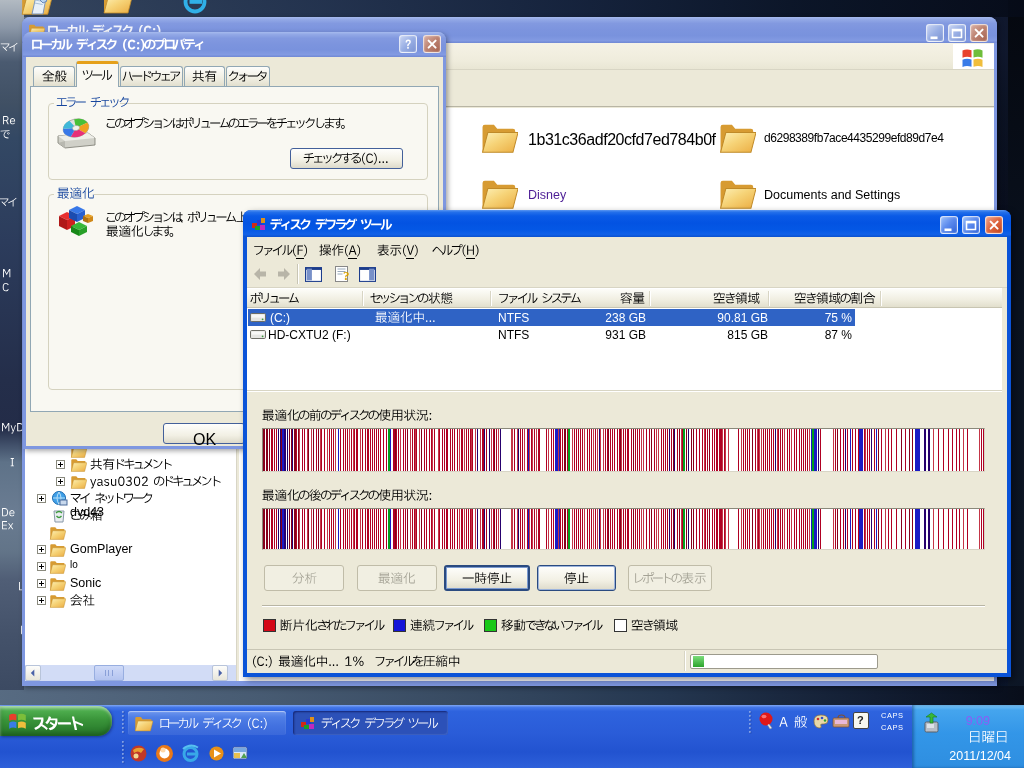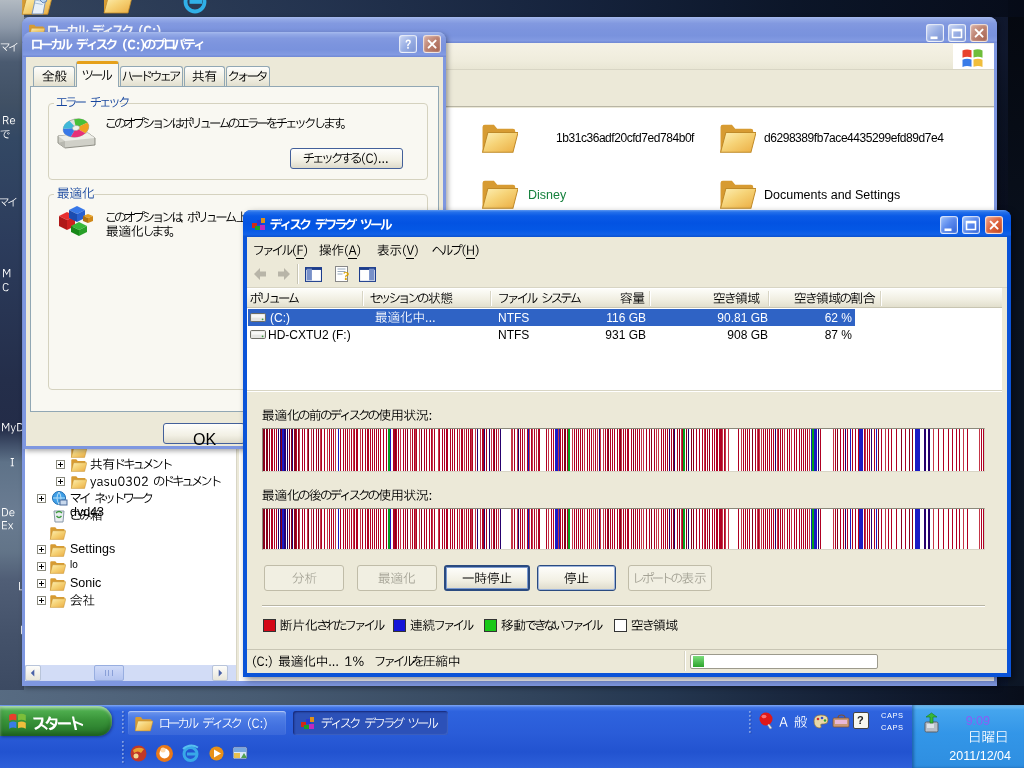--- a/index.html
+++ b/index.html
@@ -106,23 +106,23 @@
     <path d="M2 26 L6.2 10.4 H30 L26 26 Z" fill="url(#fg)" stroke="#C08A28" stroke-width="0.8"></path>
   </svg>
 <svg style="position:absolute;left:480px;top:170px" width="38" height="45" viewBox="0 0 30 27">
     <path d="M2 26 V6 Q2 4.2 3.8 4.2 H11 L13.6 7.4 H26 Q27.8 7.4 27.8 9.2 V12" fill="#D79B32"></path>
     <path d="M2 26 L6.2 10.4 H30 L26 26 Z" fill="url(#fg)" stroke="#C08A28" stroke-width="0.8"></path>
   </svg>
 <svg style="position:absolute;left:718px;top:170px" width="38" height="45" viewBox="0 0 30 27">
     <path d="M2 26 V6 Q2 4.2 3.8 4.2 H11 L13.6 7.4 H26 Q27.8 7.4 27.8 9.2 V12" fill="#D79B32"></path>
     <path d="M2 26 L6.2 10.4 H30 L26 26 Z" fill="url(#fg)" stroke="#C08A28" stroke-width="0.8"></path>
   </svg>
-<div class="t" style="left:556px;top:131px;font-size:12px;letter-spacing:-0.45px;color:#000">1b31c36adf20cfd7ed784b0f</div>
+<div class="t" style="left:528px;top:131px;font-size:16px;letter-spacing:-0.45px;color:#000">1b31c36adf20cfd7ed784b0f</div>
 <div class="t" style="left:764px;top:131px;font-size:12px;letter-spacing:-0.45px;color:#000">d6298389fb7ace4435299efd89d7e4</div>
-<div class="t" style="left:528px;top:188px;font-size:12.5px;color:#15803d">Disney</div>
+<div class="t" style="left:528px;top:188px;font-size:12.5px;color:#4c1d95">Disney</div>
 <div class="t" style="left:764px;top:188px;font-size:12.5px;color:#000">Documents and Settings</div>
 <svg style="position:absolute;left:70px;top:443px" width="17" height="15" viewBox="0 0 30 27">
     <path d="M2 26 V6 Q2 4.2 3.8 4.2 H11 L13.6 7.4 H26 Q27.8 7.4 27.8 9.2 V12" fill="#D79B32"></path>
     <path d="M2 26 L6.2 10.4 H30 L26 26 Z" fill="url(#fg)" stroke="#C08A28" stroke-width="0.8"></path>
   </svg>
 <svg style="position:absolute;left:56px;top:460px" width="9" height="9" viewBox="0 0 9 9">
     <rect x="0.5" y="0.5" width="8" height="8" fill="#fff" stroke="#8A8A7E"></rect>
     <path d="M2 4.5h5M4.5 2v5" stroke="#000" stroke-width="1"></path>
   </svg>
 <svg style="position:absolute;left:70px;top:457px" width="17" height="15" viewBox="0 0 30 27">
@@ -168,21 +168,21 @@
   </svg>
 <div class="t" style="left:70px;top:505px;font-size:12.5px">dvd43</div>
 <svg style="position:absolute;left:37px;top:545px" width="9" height="9" viewBox="0 0 9 9">
     <rect x="0.5" y="0.5" width="8" height="8" fill="#fff" stroke="#8A8A7E"></rect>
     <path d="M2 4.5h5M4.5 2v5" stroke="#000" stroke-width="1"></path>
   </svg>
 <svg style="position:absolute;left:49px;top:542px" width="17" height="15" viewBox="0 0 30 27">
     <path d="M2 26 V6 Q2 4.2 3.8 4.2 H11 L13.6 7.4 H26 Q27.8 7.4 27.8 9.2 V12" fill="#D79B32"></path>
     <path d="M2 26 L6.2 10.4 H30 L26 26 Z" fill="url(#fg)" stroke="#C08A28" stroke-width="0.8"></path>
   </svg>
-<div class="t" style="left:70px;top:542px;font-size:12.5px">Settings</div>
+<div class="t" style="left:70px;top:542px;font-size:12.5px">GomPlayer</div>
 <svg style="position:absolute;left:37px;top:562px" width="9" height="9" viewBox="0 0 9 9">
     <rect x="0.5" y="0.5" width="8" height="8" fill="#fff" stroke="#8A8A7E"></rect>
     <path d="M2 4.5h5M4.5 2v5" stroke="#000" stroke-width="1"></path>
   </svg>
 <svg style="position:absolute;left:49px;top:559px" width="17" height="15" viewBox="0 0 30 27">
     <path d="M2 26 V6 Q2 4.2 3.8 4.2 H11 L13.6 7.4 H26 Q27.8 7.4 27.8 9.2 V12" fill="#D79B32"></path>
     <path d="M2 26 L6.2 10.4 H30 L26 26 Z" fill="url(#fg)" stroke="#C08A28" stroke-width="0.8"></path>
   </svg>
 <div class="t" style="left:70px;top:559px;font-size:10px">lo</div>
 <svg style="position:absolute;left:37px;top:579px" width="9" height="9" viewBox="0 0 9 9">
@@ -391,32 +391,32 @@
 <svg style="position:absolute;left:250px;top:310px" width="16" height="14" viewBox="0 0 16 14">
     <rect x="0.5" y="3.5" width="15" height="8" rx="1.2" fill="#E6E6E2" stroke="#6E6E66"></rect>
     <rect x="1.6" y="4.6" width="12.8" height="3" fill="#F8F8F6"></rect>
     <circle cx="12.6" cy="9.3" r="0.9" fill="#3C9A3C"></circle>
   </svg>
 <div class="t" style="left:270px;top:311px;font-size:12px;color:#fff">(C:)</div>
 <svg style="position:absolute;left:375.0px;top:309.2px;overflow:visible" width="61" height="17" viewBox="0 -12.8 61 17">
     <path fill="#fff" d="M1.7 -10.1H10.8V-6.6H1.7ZM10 -8.7V-9.5H2.5V-8.7ZM2.5 -8V-7.2H10V-8ZM0.6 -5.7H11.9V-5H5.9V1H5.2V-0.4Q3.2 -0.1 0.6 0.1L0.5 -0.6L1.7 -0.6V-5H0.6ZM2.5 -4.1H5.2V-5H2.5ZM11.2 -3.4Q10.8 -2 9.6 -0.9Q10.6 -0.2 11.9 0.2L11.5 0.9Q10.1 0.3 9.1 -0.4Q8 0.4 6.7 0.9L6.3 0.3Q7.6 -0.2 8.5 -0.9Q7.6 -1.7 6.9 -2.8L7.5 -3.2Q8.1 -2.1 9.1 -1.3Q10 -2.2 10.5 -3.4H6.5V-4H11.2ZM2.5 -2.5H5.2V-3.5H2.5ZM2.5 -0.7Q4 -0.8 5.2 -1V-1.9H2.5Z M20.7 -9.6H24.3V-9H16.3V-9.6H19.9V-10.5H20.7ZM15.3 -7.2Q14.3 -8.8 13.3 -9.8L14 -10.3Q14.4 -9.7 15 -9Q15.5 -8.3 15.9 -7.6ZM22.1 -0.7 21.9 -1.4H23.3V-6.8H17.3V-0.7H16.6V-7.4H21.1Q21.6 -8.1 21.9 -8.9L22.6 -8.7Q22.2 -7.9 21.9 -7.4H24.1V-1.4Q24.1 -1 23.9 -0.9Q23.7 -0.7 23.3 -0.7ZM18.6 -8.9Q19 -8.4 19.2 -7.8L18.6 -7.5Q18.4 -8 17.9 -8.6ZM18.2 -1.6V-4H19.9V-5.1H17.9V-5.7H19.9V-6.5H20.6V-5.7H22.8V-5.1H20.6V-4H22.4V-1.6ZM24.6 -0.1 24.4 0.7H18Q16.6 0.7 15.8 0.1Q15 -0.4 14.9 -1.3H14.8Q14.8 -0.6 14.4 -0.1Q14 0.4 13.2 0.8L12.9 0.1Q13.8 -0.3 14.1 -0.9Q14.4 -1.4 14.4 -2.3V-5.1H13V-5.8H15.2V-2.2Q15.2 -1.2 16 -0.6Q16.7 -0.1 18 -0.1ZM18.9 -2.2H21.7V-3.4H18.9Z M29.8 -10.3Q29.3 -8.7 28.5 -7.3V0.9H27.7V-6.1Q26.8 -5.1 25.9 -4.3L25.4 -5Q26.7 -6.1 27.6 -7.4Q28.4 -8.7 29 -10.6ZM35.9 -3.2 36.7 -3V-0.3Q36.7 0.2 36.5 0.4Q36.3 0.6 35.9 0.6H32.8Q31.9 0.6 31.5 0.2Q31.1 -0.1 31.1 -1V-10.4H32V-5.9Q33.2 -6.4 34.3 -7.1Q35.3 -7.8 36.1 -8.5L36.7 -7.9Q35.8 -7.1 34.6 -6.4Q33.3 -5.6 32 -5V-1.1Q32 -0.6 32.2 -0.4Q32.4 -0.2 32.9 -0.2H35.9Z M44.1 -10.4V-8H48.7V-1.7H47.9V-2.7H44.1V0.9H43.2V-2.7H39.6V-1.7H38.8V-8H43.2V-10.4ZM39.6 -7.3V-3.5H43.2V-7.3ZM44.1 -3.5H47.9V-7.3H44.1Z M51 -0.6V-0.7Q51 -1.1 51.2 -1.3Q51.4 -1.5 51.8 -1.5Q52.1 -1.5 52.3 -1.3Q52.5 -1.1 52.5 -0.7V-0.6Q52.5 -0.2 52.3 -0Q52.1 0.2 51.8 0.2Q51.4 0.2 51.2 -0Q51 -0.2 51 -0.6Z M54.6 -0.6V-0.7Q54.6 -1.1 54.8 -1.3Q54.9 -1.5 55.3 -1.5Q55.7 -1.5 55.9 -1.3Q56.1 -1.1 56.1 -0.7V-0.6Q56.1 -0.2 55.9 -0Q55.7 0.2 55.3 0.2Q54.9 0.2 54.8 -0Q54.6 -0.2 54.6 -0.6Z M58.1 -0.6V-0.7Q58.1 -1.1 58.3 -1.3Q58.5 -1.5 58.9 -1.5Q59.2 -1.5 59.4 -1.3Q59.6 -1.1 59.6 -0.7V-0.6Q59.6 -0.2 59.4 -0Q59.2 0.2 58.9 0.2Q58.5 0.2 58.3 -0Q58.1 -0.2 58.1 -0.6Z"></path>
   </svg>
 <div class="t" style="left:498px;top:311px;font-size:12px;color:#fff">NTFS</div>
-<div class="t" style="left:646px;top:311px;font-size:12px;color:#fff;transform:translateX(-100%)">116 GB</div>
+<div class="t" style="left:646px;top:311px;font-size:12px;color:#fff;transform:translateX(-100%)">238 GB</div>
 <div class="t" style="left:768px;top:311px;font-size:12px;color:#fff;transform:translateX(-100%)">90.81 GB</div>
-<div class="t" style="left:852px;top:311px;font-size:12px;color:#fff;transform:translateX(-100%)">62 %</div>
+<div class="t" style="left:852px;top:311px;font-size:12px;color:#fff;transform:translateX(-100%)">75 %</div>
 <svg style="position:absolute;left:250px;top:327px" width="16" height="14" viewBox="0 0 16 14">
     <rect x="0.5" y="3.5" width="15" height="8" rx="1.2" fill="#E6E6E2" stroke="#6E6E66"></rect>
     <rect x="1.6" y="4.6" width="12.8" height="3" fill="#F8F8F6"></rect>
     <circle cx="12.6" cy="9.3" r="0.9" fill="#3C9A3C"></circle>
   </svg>
 <div class="t" style="left:268px;top:328px;font-size:12px">HD-CXTU2 (F:)</div>
 <div class="t" style="left:498px;top:328px;font-size:12px">NTFS</div>
 <div class="t" style="left:646px;top:328px;font-size:12px;transform:translateX(-100%)">931 GB</div>
-<div class="t" style="left:768px;top:328px;font-size:12px;transform:translateX(-100%)">908 GB</div>
+<div class="t" style="left:768px;top:328px;font-size:12px;transform:translateX(-100%)">815 GB</div>
 <div class="t" style="left:852px;top:328px;font-size:12px;transform:translateX(-100%)">87 %</div>
 <div style="position:absolute;left:247px;top:390px;width:755px;height:2px;background:#D8D5C4;border-bottom:1px solid #fff;"></div>
 <svg style="position:absolute;left:262.0px;top:407.2px;overflow:visible" width="170" height="17" viewBox="0 -12.8 170 17">
     <path fill="#000" d="M1.7 -10.1H10.8V-6.6H1.7ZM10 -8.7V-9.5H2.5V-8.7ZM2.5 -8V-7.2H10V-8ZM0.6 -5.7H11.9V-5H5.9V1H5.2V-0.4Q3.2 -0.1 0.6 0.1L0.5 -0.6L1.7 -0.6V-5H0.6ZM2.5 -4.1H5.2V-5H2.5ZM11.2 -3.4Q10.8 -2 9.6 -0.9Q10.6 -0.2 11.9 0.2L11.5 0.9Q10.1 0.3 9.1 -0.4Q8 0.4 6.7 0.9L6.3 0.3Q7.6 -0.2 8.5 -0.9Q7.6 -1.7 6.9 -2.8L7.5 -3.2Q8.1 -2.1 9.1 -1.3Q10 -2.2 10.5 -3.4H6.5V-4H11.2ZM2.5 -2.5H5.2V-3.5H2.5ZM2.5 -0.7Q4 -0.8 5.2 -1V-1.9H2.5Z M20.7 -9.6H24.3V-9H16.3V-9.6H19.9V-10.5H20.7ZM15.3 -7.2Q14.3 -8.8 13.3 -9.8L14 -10.3Q14.4 -9.7 15 -9Q15.5 -8.3 15.9 -7.6ZM22.1 -0.7 21.9 -1.4H23.3V-6.8H17.3V-0.7H16.6V-7.4H21.1Q21.6 -8.1 21.9 -8.9L22.6 -8.7Q22.2 -7.9 21.9 -7.4H24.1V-1.4Q24.1 -1 23.9 -0.9Q23.7 -0.7 23.3 -0.7ZM18.6 -8.9Q19 -8.4 19.2 -7.8L18.6 -7.5Q18.4 -8 17.9 -8.6ZM18.2 -1.6V-4H19.9V-5.1H17.9V-5.7H19.9V-6.5H20.6V-5.7H22.8V-5.1H20.6V-4H22.4V-1.6ZM24.6 -0.1 24.4 0.7H18Q16.6 0.7 15.8 0.1Q15 -0.4 14.9 -1.3H14.8Q14.8 -0.6 14.4 -0.1Q14 0.4 13.2 0.8L12.9 0.1Q13.8 -0.3 14.1 -0.9Q14.4 -1.4 14.4 -2.3V-5.1H13V-5.8H15.2V-2.2Q15.2 -1.2 16 -0.6Q16.7 -0.1 18 -0.1ZM18.9 -2.2H21.7V-3.4H18.9Z M29.8 -10.3Q29.3 -8.7 28.5 -7.3V0.9H27.7V-6.1Q26.8 -5.1 25.9 -4.3L25.4 -5Q26.7 -6.1 27.6 -7.4Q28.4 -8.7 29 -10.6ZM35.9 -3.2 36.7 -3V-0.3Q36.7 0.2 36.5 0.4Q36.3 0.6 35.9 0.6H32.8Q31.9 0.6 31.5 0.2Q31.1 -0.1 31.1 -1V-10.4H32V-5.9Q33.2 -6.4 34.3 -7.1Q35.3 -7.8 36.1 -8.5L36.7 -7.9Q35.8 -7.1 34.6 -6.4Q33.3 -5.6 32 -5V-1.1Q32 -0.6 32.2 -0.4Q32.4 -0.2 32.9 -0.2H35.9Z M47.4 -4.7Q47.4 -2.7 46.2 -1.5Q45 -0.3 42.7 0L42.5 -0.9Q44.5 -1.1 45.5 -2Q46.5 -3 46.5 -4.7Q46.5 -6.2 45.5 -7.2Q44.5 -8.2 42.9 -8.3Q42.5 -4.5 41.6 -2.7Q40.8 -0.9 39.5 -0.9Q38.9 -0.9 38.3 -1.2Q37.8 -1.6 37.5 -2.3Q37.1 -3 37.1 -4Q37.1 -5.5 37.8 -6.7Q38.5 -7.9 39.7 -8.5Q40.9 -9.2 42.4 -9.2Q43.9 -9.2 45 -8.6Q46.1 -8.1 46.8 -7Q47.4 -6 47.4 -4.7ZM42 -8.3Q40.8 -8.3 39.9 -7.7Q39 -7.1 38.5 -6.2Q38 -5.2 38 -4Q38 -3.3 38.2 -2.8Q38.4 -2.3 38.7 -2Q39.1 -1.8 39.5 -1.8Q40.3 -1.8 41 -3.4Q41.6 -5 42 -8.3Z M58.8 -8.7V-8H47.7V-8.7H51.1Q50.7 -9.4 50.1 -10.2L50.8 -10.5Q51.5 -9.7 51.8 -9L51.2 -8.7H54.5Q55.2 -9.6 55.6 -10.5L56.4 -10.2Q56 -9.5 55.5 -8.7ZM57.2 0V-7H58V-0.1Q58 0.4 57.7 0.6Q57.5 0.8 57.1 0.8H55.1L54.9 0ZM48.5 0.9V-6.8H53V-0.1Q53 0.4 52.8 0.6Q52.6 0.8 52.2 0.8H50.8L50.6 0.1H52.3V-1.9H49.3V0.9ZM54.6 -6.6H55.4V-1.6H54.6ZM52.3 -4.7V-6.2H49.3V-4.7ZM49.3 -4.1V-2.6H52.3V-4.1Z M69.4 -4.7Q69.4 -2.7 68.2 -1.5Q67 -0.3 64.7 0L64.5 -0.9Q66.5 -1.1 67.5 -2Q68.5 -3 68.5 -4.7Q68.5 -6.2 67.5 -7.2Q66.5 -8.2 64.9 -8.3Q64.5 -4.5 63.6 -2.7Q62.8 -0.9 61.5 -0.9Q60.9 -0.9 60.3 -1.2Q59.8 -1.6 59.5 -2.3Q59.1 -3 59.1 -4Q59.1 -5.5 59.8 -6.7Q60.5 -7.9 61.7 -8.5Q62.9 -9.2 64.4 -9.2Q65.9 -9.2 67 -8.6Q68.1 -8.1 68.8 -7Q69.4 -6 69.4 -4.7ZM64 -8.3Q62.8 -8.3 61.9 -7.7Q61 -7.1 60.5 -6.2Q60 -5.2 60 -4Q60 -3.3 60.2 -2.8Q60.4 -2.3 60.7 -2Q61.1 -1.8 61.5 -1.8Q62.3 -1.8 63 -3.4Q63.6 -5 64 -8.3Z M78.7 -10.5Q79.3 -9.4 79.8 -8.3L79.1 -8Q78.6 -9.3 78 -10.2ZM77.7 -7.5Q77.3 -8.6 76.6 -9.7L77.3 -10Q78 -8.8 78.4 -7.7ZM69.7 -9.2H76.4V-8.4H69.7ZM68.6 -5.3V-6.2H78.8V-5.3H74.3V-4.5Q74.3 -2.7 73.4 -1.5Q72.6 -0.3 70.8 0.5L70.3 -0.4Q72 -1.1 72.7 -2Q73.4 -3 73.4 -4.5V-5.3Z M87 -7.1Q85.7 -5.8 84.1 -4.8V0.7H83.2V-4.2Q81.4 -3.2 79.3 -2.4L78.9 -3.2Q81 -4 83 -5.2Q85 -6.4 86.4 -7.8Z M97.2 -0.1Q95.4 -1.9 93.4 -3.3Q92.4 -2.3 91.2 -1.4Q89.9 -0.6 88.3 -0L87.9 -0.8Q90.8 -2 92.7 -3.9Q94.6 -5.8 95.1 -8.2H88.8V-9H96.1Q96.1 -8.5 96 -7.8Q95.5 -5.7 94 -3.9Q96 -2.5 97.8 -0.7Z M106.7 -8.3Q106.5 -5.1 104.6 -2.8Q102.7 -0.6 99.4 0.3L99 -0.5Q101.9 -1.3 103.6 -3.1Q105.3 -4.9 105.7 -7.4H100.9Q100.3 -6.6 99.7 -5.9Q99 -5.2 98 -4.5L97.5 -5.2Q98.8 -6.2 99.8 -7.4Q100.7 -8.6 101.3 -10L102.2 -9.8Q101.8 -8.9 101.4 -8.3Z M116.9 -4.7Q116.9 -2.7 115.7 -1.5Q114.5 -0.3 112.2 0L112 -0.9Q114 -1.1 115 -2Q116 -3 116 -4.7Q116 -6.2 115 -7.2Q114 -8.2 112.4 -8.3Q112 -4.5 111.1 -2.7Q110.3 -0.9 109 -0.9Q108.4 -0.9 107.8 -1.2Q107.3 -1.6 106.9 -2.3Q106.6 -3 106.6 -4Q106.6 -5.5 107.3 -6.7Q108 -7.9 109.2 -8.5Q110.4 -9.2 111.9 -9.2Q113.4 -9.2 114.5 -8.6Q115.6 -8.1 116.3 -7Q116.9 -6 116.9 -4.7ZM111.5 -8.3Q110.3 -8.3 109.4 -7.7Q108.5 -7.1 108 -6.2Q107.5 -5.2 107.5 -4Q107.5 -3.3 107.7 -2.8Q107.9 -2.3 108.2 -2Q108.6 -1.8 109 -1.8Q109.8 -1.8 110.5 -3.4Q111.1 -5 111.5 -8.3Z M120.2 -10.3Q119.9 -8.9 119.3 -7.6V0.9H118.6V-6.1Q118 -5 117.2 -4.3L116.8 -4.9Q117.7 -6 118.4 -7.4Q119 -8.7 119.5 -10.6ZM128.3 0.9Q125.3 0.4 123.3 -0.8Q122.8 -0.3 122.1 0.2Q121.3 0.6 120.3 1L120 0.3Q120.9 -0.1 121.6 -0.4Q122.2 -0.8 122.7 -1.3Q121.8 -2 121.2 -2.8L121.7 -3.2Q122.3 -2.4 123.2 -1.9Q123.6 -2.5 123.8 -3.6H120.8V-7.2H124V-8.5H120.3V-9.2H124V-10.6H124.8V-9.2H128.4V-8.5H124.8V-7.2H128V-3.6H124.6Q124.3 -2.3 123.8 -1.5Q125.6 -0.3 128.6 0.2ZM121.5 -4.3H123.9Q124 -5.1 124 -6.3V-6.6H121.5ZM127.2 -6.6H124.8V-6.2Q124.8 -5.1 124.7 -4.3H127.2Z M130.7 -10H140.3V-0.1Q140.3 0.4 140.1 0.5Q139.9 0.7 139.5 0.7H137.6L137.4 -0H139.5V-3H135.8V0.7H135V-3H131.4Q131.2 -1.7 131 -0.8Q130.7 0.1 130.2 0.9L129.5 0.3Q130 -0.5 130.3 -1.3Q130.5 -2.1 130.6 -3.2Q130.7 -4.4 130.7 -6.4ZM135 -6.8V-9.3H131.5V-6.8ZM135.8 -6.8H139.5V-9.3H135.8ZM135 -3.7V-6.1H131.5Q131.5 -4.9 131.4 -3.7ZM135.8 -6.1V-3.7H139.5V-6.1Z M145 -10.4H145.8V0.9H145V-3.6Q144.5 -3.1 143.8 -2.6Q143.2 -2.2 142.3 -1.8L142 -2.5Q143.7 -3.3 145 -4.5ZM150.2 -6.2Q150.4 -4.9 150.7 -3.8Q151.1 -2.8 151.8 -1.8Q152.5 -0.9 153.6 0.2L153.1 1Q151.9 -0.2 151.3 -1.2Q150.6 -2.1 150.2 -3.2Q149.9 -4.2 149.8 -5.4H149.7Q149.7 -3.6 148.9 -2.1Q148.2 -0.6 146.6 1L146.1 0.3Q147.7 -1.3 148.4 -2.8Q149.2 -4.2 149.3 -6.2H146.4V-6.9H149.4Q149.4 -7.1 149.4 -7.6V-10.4H150.2V-7.6Q150.2 -7.1 150.2 -6.9H153.4V-6.2ZM152.5 -7.6Q151.6 -8.8 150.8 -9.7L151.3 -10.1Q152.2 -9.2 153 -8ZM143.9 -5.9Q143.2 -7.3 142.2 -8.6L142.9 -9Q144 -7.5 144.6 -6.2Z M157.4 -8.2Q156.3 -9.2 155.2 -9.8L155.6 -10.4Q156.7 -9.8 157.8 -8.8ZM165.2 -2.7 165.9 -2.5V0Q165.9 0.4 165.7 0.6Q165.5 0.7 165.1 0.7H163.7Q163.1 0.7 162.8 0.4Q162.6 0.2 162.6 -0.5V-4.9H160.8Q160.8 -3.4 160.5 -2.4Q160.2 -1.3 159.4 -0.5Q158.7 0.4 157.4 1L157 0.3Q158.2 -0.3 158.8 -1Q159.5 -1.7 159.8 -2.7Q160 -3.6 160 -4.9H158.4V-9.9H165.1V-4.9H163.3V-0.6Q163.3 -0.2 163.5 -0.1Q163.6 0 163.9 0H165.2ZM164.3 -9.2H159.2V-5.6H164.3ZM156.8 -5.2Q155.8 -6.1 154.5 -6.8L154.9 -7.4Q155.5 -7.1 156.2 -6.7Q156.8 -6.2 157.3 -5.8ZM157.2 -3.5Q156.9 -2.4 156.4 -1.3Q155.9 -0.1 155.3 0.8L154.6 0.3Q155.8 -1.3 156.6 -3.8Z M167.7 -6V-6.2Q167.7 -6.5 167.8 -6.7Q168 -6.9 168.4 -6.9Q168.8 -6.9 169 -6.7Q169.2 -6.5 169.2 -6.2V-6Q169.2 -5.7 169 -5.5Q168.8 -5.3 168.4 -5.3Q168 -5.3 167.8 -5.5Q167.7 -5.7 167.7 -6ZM167.7 -0.6V-0.7Q167.7 -1.1 167.8 -1.3Q168 -1.5 168.4 -1.5Q168.8 -1.5 169 -1.3Q169.2 -1.1 169.2 -0.7V-0.6Q169.2 -0.2 169 -0Q168.8 0.2 168.4 0.2Q168 0.2 167.8 -0Q167.7 -0.2 167.7 -0.6Z"></path>
   </svg>
 <div style="position:absolute;left:262px;top:428px;width:723px;height:44px;background:#fff;border:1px solid #8A887A;border-right-color:#D8D5C6;border-bottom-color:#D8D5C6"><svg width="721" height="42" viewBox="0 0 721 42">
       <path fill="#86001A" d="M0 0h2v42h-2zM3 0h1v42h-1zM4 0h1v42h-1zM6 0h1v42h-1zM18 0h1v42h-1zM26 0h1v42h-1zM28 0h1v42h-1zM31 0h1v42h-1zM32 0h1v42h-1zM35 0h1v42h-1zM45 0h1v42h-1zM50 0h1v42h-1zM55 0h1v42h-1zM132 0h1v42h-1zM144 0h1v42h-1zM158 0h1v42h-1zM231 0h1v42h-1zM294 0h1v42h-1zM301 0h1v42h-1zM302 0h1v42h-1zM345 0h1v42h-1zM357 0h1v42h-1zM370 0h1v42h-1zM388 0h1v42h-1zM410 0h1v42h-1zM416 0h1v42h-1zM423 0h1v42h-1zM428 0h1v42h-1zM430 0h1v42h-1zM446 0h1v42h-1zM489 0h1v42h-1zM574 0h1v42h-1zM615 0h1v42h-1zM638 0h1v42h-1zM646 0h1v42h-1zM649 0h1v42h-1z"></path>
       <path fill="#B00022" d="M8 0h2v42h-2zM11 0h1v42h-1zM13 0h1v42h-1zM33 0h1v42h-1zM39 0h1v42h-1zM41 0h1v42h-1zM53 0h1v42h-1zM58 0h1v42h-1zM61 0h1v42h-1zM66 0h1v42h-1zM68 0h1v42h-1zM70 0h1v42h-1zM77 0h1v42h-1zM80 0h1v42h-1zM82 0h1v42h-1zM84 0h1v42h-1zM88 0h1v42h-1zM91 0h1v42h-1zM93 0h1v42h-1zM94 0h1v42h-1zM99 0h1v42h-1zM102 0h1v42h-1zM104 0h1v42h-1zM105 0h1v42h-1zM107 0h1v42h-1zM109 0h1v42h-1zM111 0h1v42h-1zM113 0h1v42h-1zM115 0h1v42h-1zM117 0h1v42h-1zM120 0h1v42h-1zM123 0h1v42h-1zM130 0h1v42h-1zM131 0h1v42h-1zM133 0h1v42h-1zM135 0h1v42h-1zM140 0h1v42h-1zM142 0h1v42h-1zM149 0h1v42h-1zM151 0h1v42h-1zM153 0h1v42h-1zM161 0h1v42h-1zM163 0h1v42h-1zM166 0h1v42h-1zM168 0h1v42h-1zM171 0h1v42h-1zM176 0h1v42h-1zM179 0h1v42h-1zM181 0h1v42h-1zM183 0h1v42h-1zM184 0h1v42h-1zM187 0h1v42h-1zM189 0h1v42h-1zM191 0h1v42h-1zM194 0h1v42h-1zM198 0h1v42h-1zM199 0h1v42h-1zM203 0h1v42h-1zM205 0h1v42h-1zM207 0h1v42h-1zM209 0h1v42h-1zM219 0h1v42h-1zM220 0h1v42h-1zM223 0h1v42h-1zM230 0h1v42h-1zM233 0h1v42h-1zM251 0h1v42h-1zM257 0h1v42h-1zM259 0h1v42h-1zM264 0h1v42h-1zM268 0h1v42h-1zM271 0h1v42h-1zM275 0h1v42h-1zM276 0h1v42h-1zM283 0h1v42h-1zM288 0h1v42h-1zM290 0h1v42h-1zM292 0h1v42h-1zM297 0h1v42h-1zM299 0h1v42h-1zM304 0h1v42h-1zM306 0h1v42h-1zM311 0h1v42h-1zM313 0h1v42h-1zM315 0h1v42h-1zM317 0h1v42h-1zM319 0h1v42h-1zM324 0h1v42h-1zM326 0h1v42h-1zM328 0h1v42h-1zM332 0h1v42h-1zM342 0h1v42h-1zM344 0h1v42h-1zM347 0h1v42h-1zM349 0h1v42h-1zM351 0h1v42h-1zM354 0h1v42h-1zM356 0h1v42h-1zM360 0h1v42h-1zM362 0h1v42h-1zM364 0h1v42h-1zM365 0h1v42h-1zM368 0h1v42h-1zM372 0h1v42h-1zM374 0h1v42h-1zM376 0h1v42h-1zM383 0h1v42h-1zM386 0h1v42h-1zM391 0h1v42h-1zM398 0h1v42h-1zM400 0h1v42h-1zM402 0h1v42h-1zM404 0h1v42h-1zM408 0h1v42h-1zM414 0h1v42h-1zM419 0h1v42h-1zM420 0h1v42h-1zM433 0h1v42h-1zM436 0h1v42h-1zM439 0h1v42h-1zM442 0h1v42h-1zM444 0h1v42h-1zM449 0h1v42h-1zM451 0h1v42h-1zM453 0h1v42h-1zM454 0h1v42h-1zM456 0h1v42h-1zM457 0h1v42h-1zM458 0h1v42h-1zM461 0h1v42h-1zM475 0h1v42h-1zM480 0h1v42h-1zM482 0h1v42h-1zM484 0h1v42h-1zM486 0h1v42h-1zM492 0h1v42h-1zM495 0h1v42h-1zM500 0h1v42h-1zM502 0h1v42h-1zM504 0h1v42h-1zM506 0h1v42h-1zM508 0h1v42h-1zM510 0h1v42h-1zM515 0h1v42h-1zM517 0h1v42h-1zM519 0h1v42h-1zM524 0h1v42h-1zM526 0h1v42h-1zM531 0h1v42h-1zM533 0h1v42h-1zM536 0h1v42h-1zM538 0h1v42h-1zM540 0h1v42h-1zM542 0h1v42h-1zM544 0h1v42h-1zM548 0h1v42h-1zM557 0h1v42h-1zM572 0h1v42h-1zM577 0h1v42h-1zM580 0h1v42h-1zM584 0h1v42h-1zM589 0h1v42h-1zM592 0h1v42h-1zM595 0h1v42h-1zM598 0h1v42h-1zM601 0h1v42h-1zM604 0h1v42h-1zM606 0h1v42h-1zM611 0h1v42h-1zM618 0h1v42h-1zM625 0h1v42h-1zM628 0h1v42h-1zM633 0h1v42h-1zM642 0h1v42h-1zM652 0h1v42h-1zM656 0h1v42h-1zM675 0h1v42h-1zM680 0h1v42h-1zM685 0h1v42h-1zM689 0h1v42h-1zM693 0h1v42h-1zM696 0h1v42h-1zM704 0h1v42h-1zM718 0h1v42h-1zM720 0h1v42h-1zM721 0h1v42h-1z"></path>
       <path fill="#26006E" d="M15 0h1v42h-1zM17 0h1v42h-1zM21 0h2v42h-2zM24 0h1v42h-1zM29 0h1v42h-1zM214 0h1v42h-1zM221 0h1v42h-1zM226 0h1v42h-1zM237 0h1v42h-1zM255 0h1v42h-1zM336 0h1v42h-1zM406 0h1v42h-1zM411 0h1v42h-1zM425 0h1v42h-1zM512 0h1v42h-1zM553 0h1v42h-1zM555 0h1v42h-1zM582 0h1v42h-1zM608 0h1v42h-1zM661 0h2v42h-2zM665 0h2v42h-2z"></path>
       <path fill="#1A1AC4" d="M19 0h2v42h-2zM75 0h1v42h-1zM127 0h1v42h-1zM265 0h1v42h-1zM587 0h1v42h-1zM613 0h1v42h-1zM292 0h5v42h-5zM548 0h6v42h-6zM596 0h4v42h-4zM652 0h5v42h-5z"></path>

